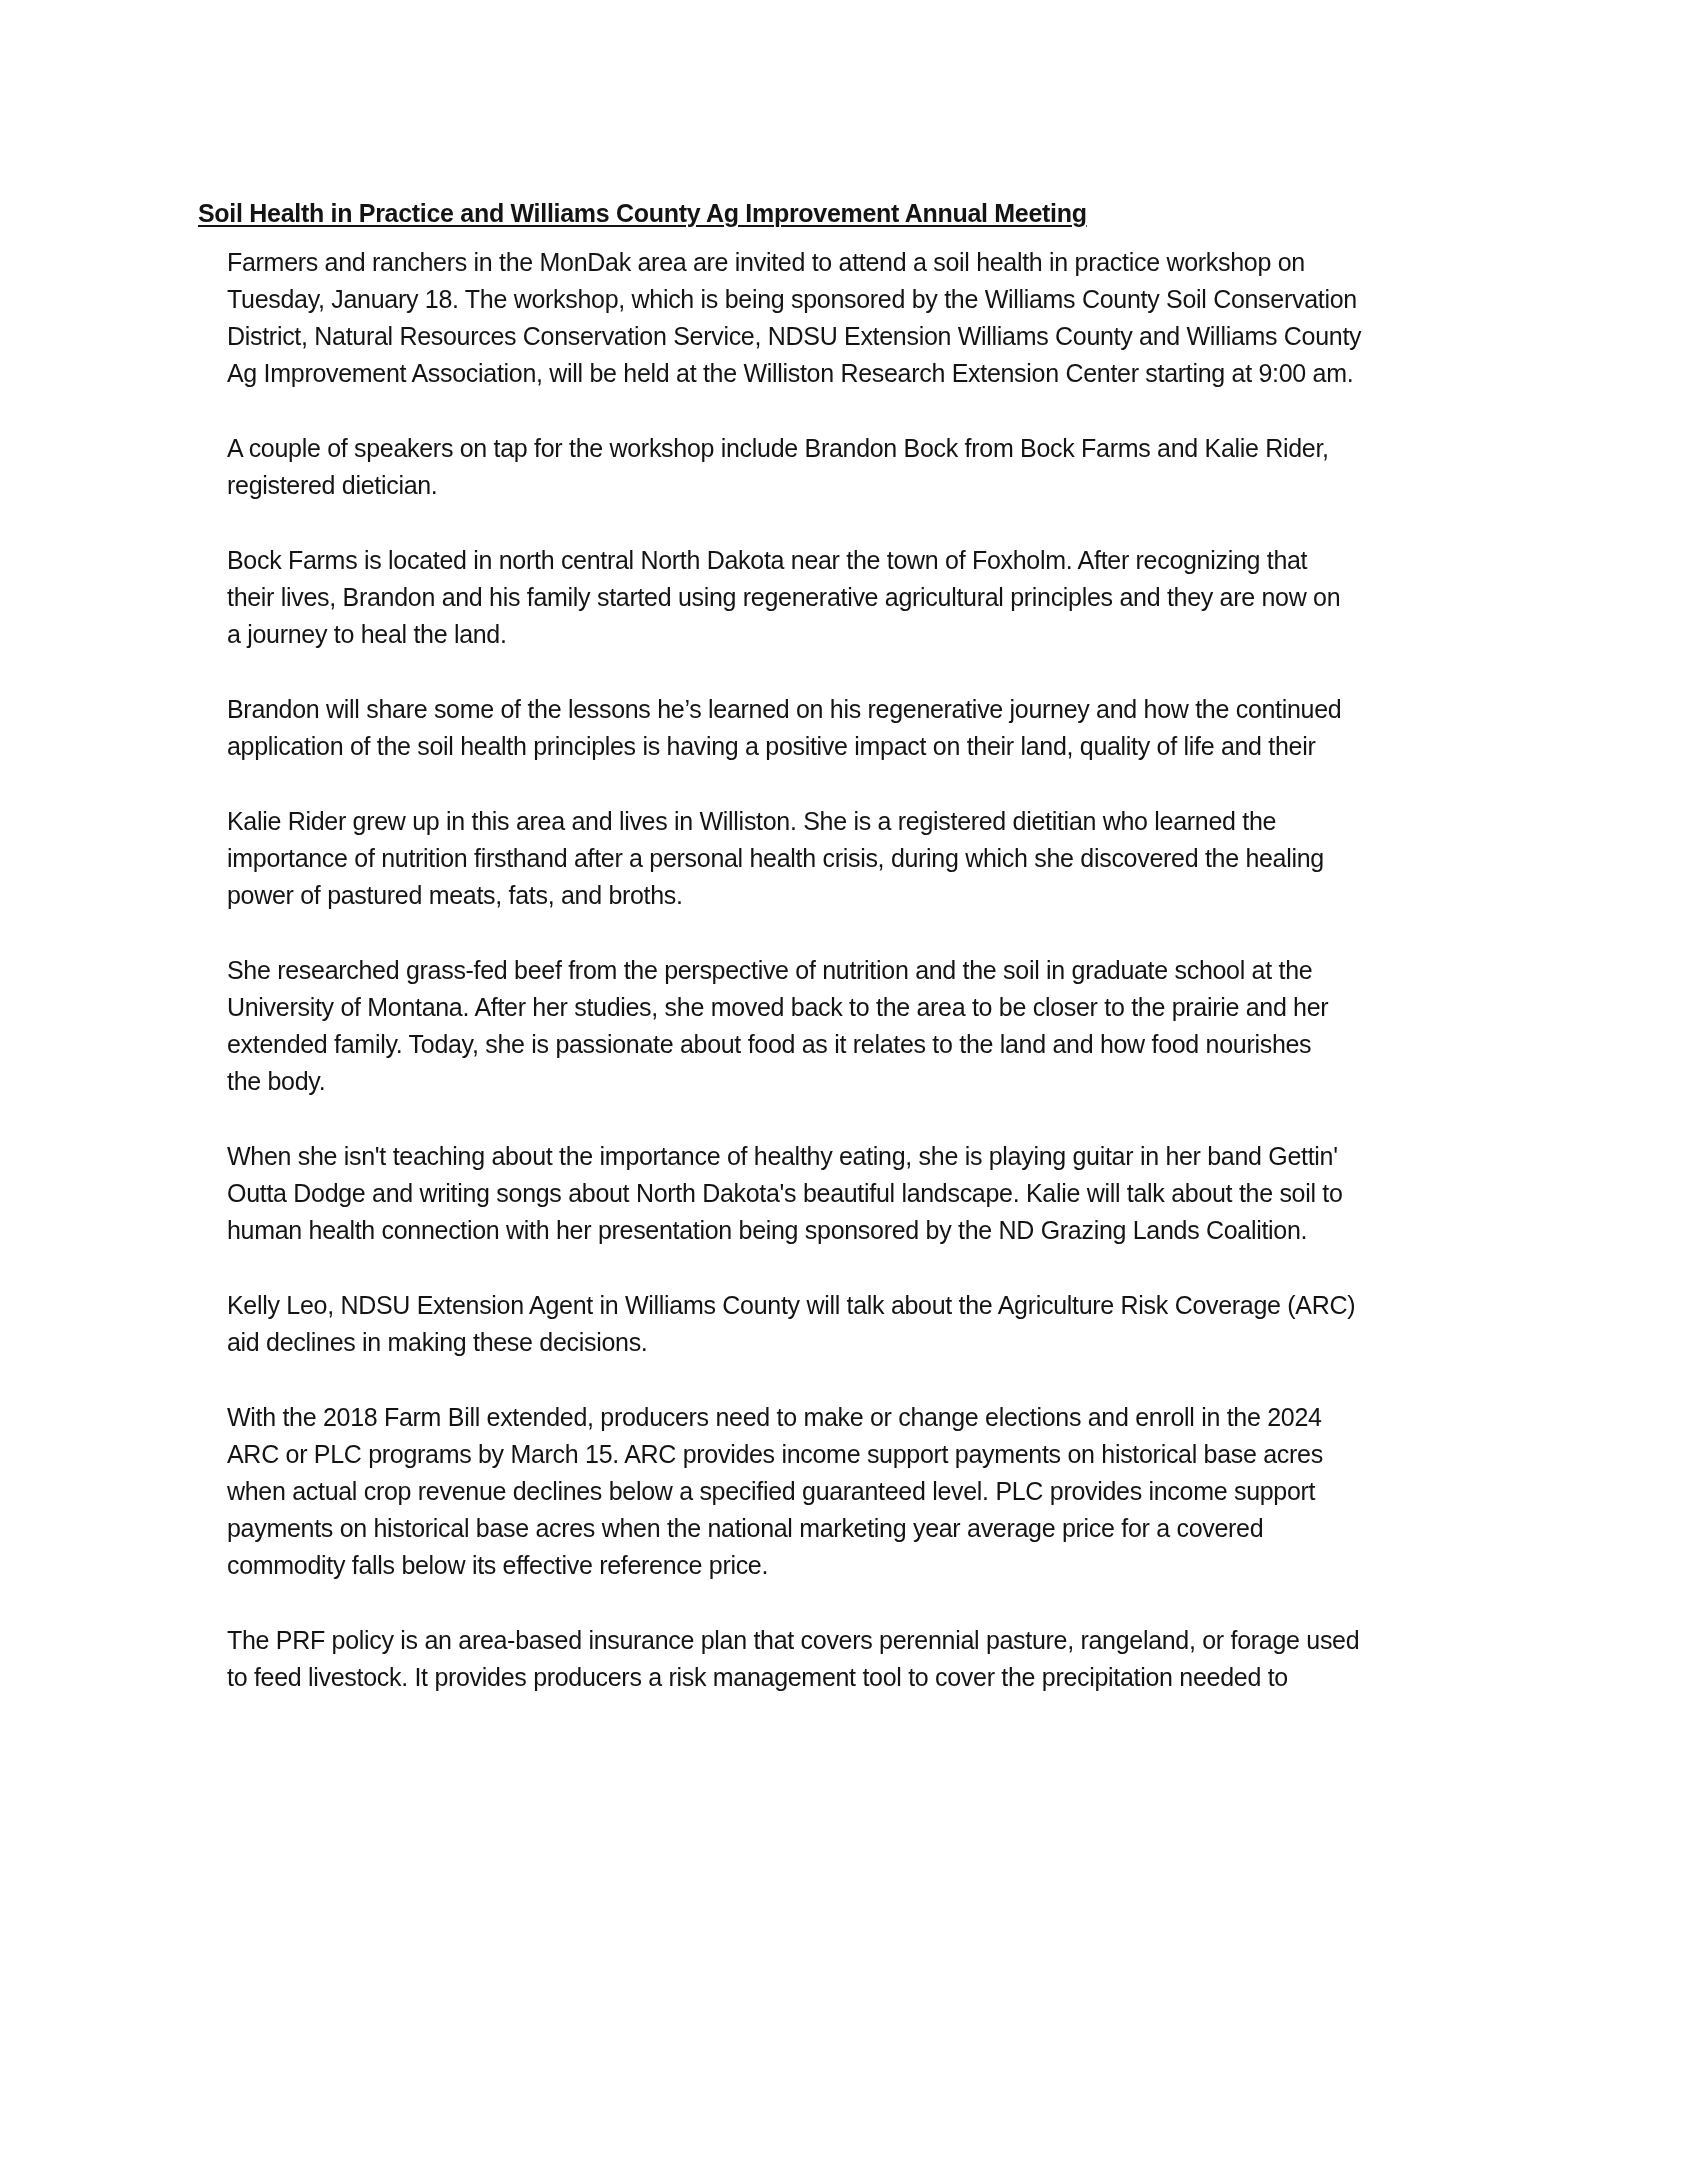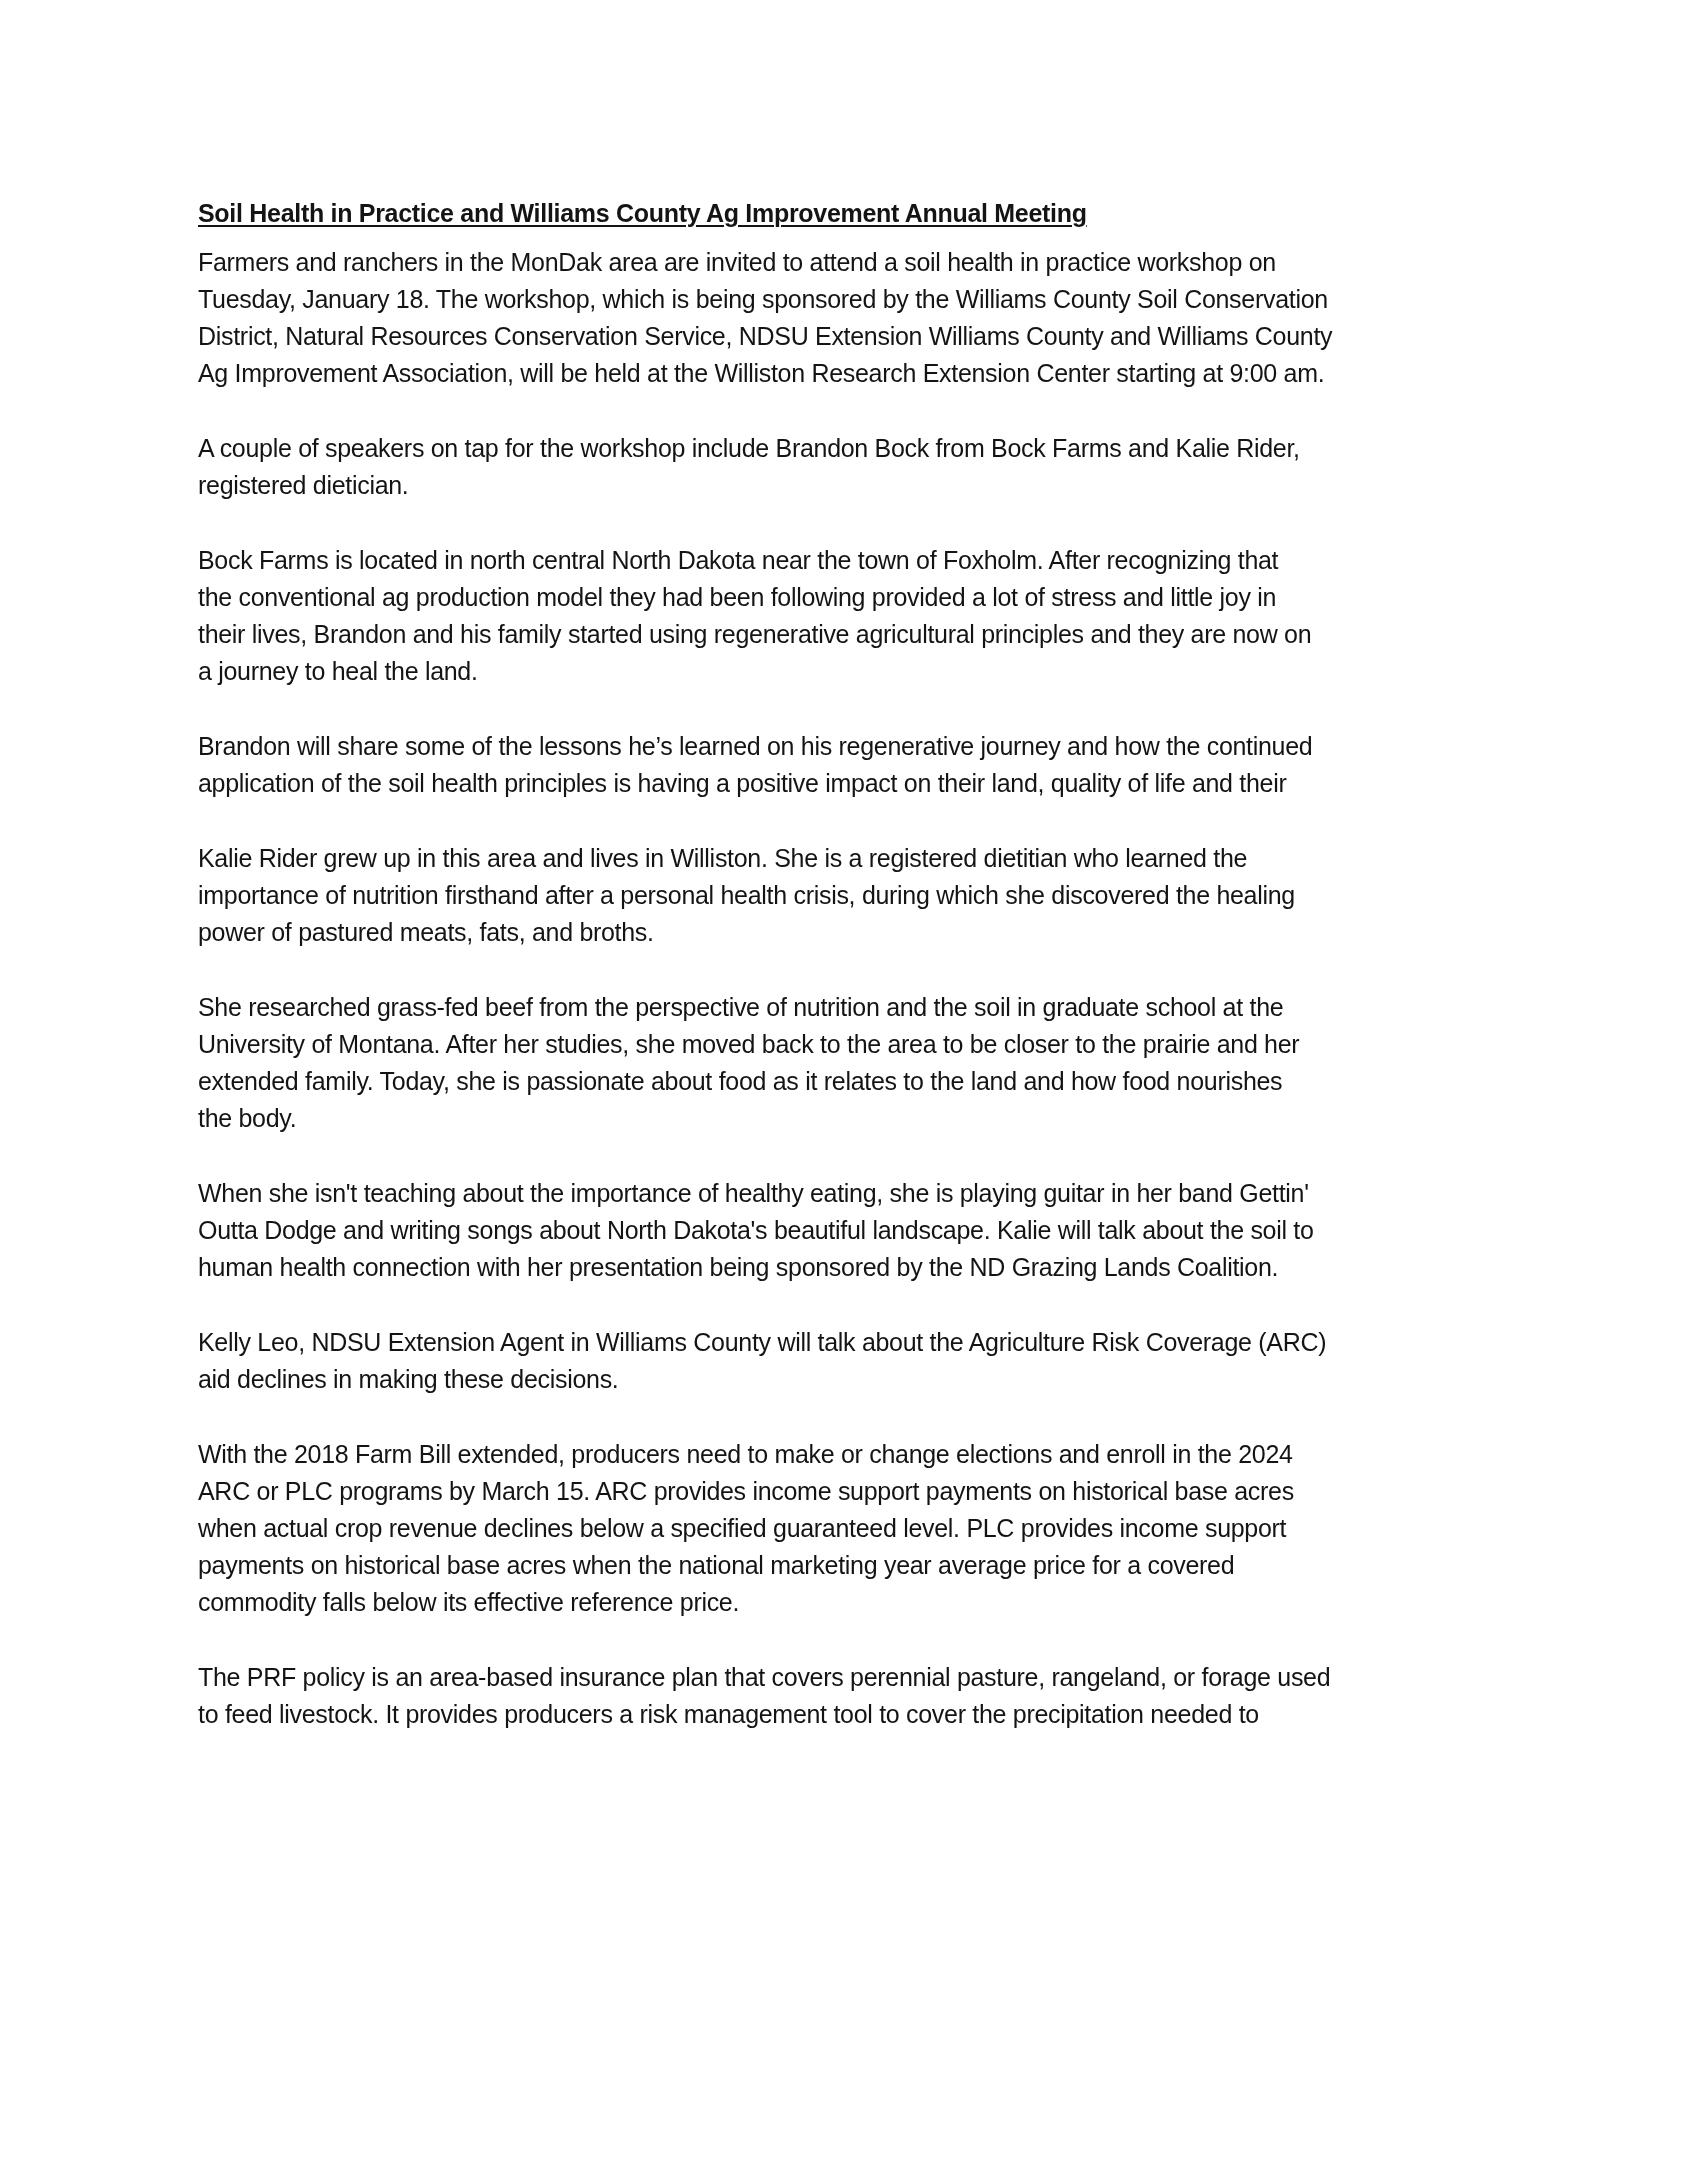--- a/index.html
+++ b/index.html
@@ -33,20 +33,21 @@
     }
     .para {
       margin: 0 0 38px 0;
       font-size: 25px;
       line-height: 37px;
       letter-spacing: -0.3px;
     }
     .para .line {
       display: block;
       white-space: nowrap;
+      margin-left: 29px;
     }
   </style>
 </head>
 <body>
 
 <div class="page">
   <h1 class="title">Soil Health in Practice and Williams County Ag Improvement Annual Meeting</h1>
 
   <p class="para">
     <span class="line">Farmers and ranchers in the MonDak area are invited to attend a soil health in practice workshop on</span>
@@ -55,21 +56,20 @@
     <span class="line">Ag Improvement Association, will be held at the Williston Research Extension Center starting at 9:00 am.</span>
   </p>
 
   <p class="para">
     <span class="line">A couple of speakers on tap for the workshop include Brandon Bock from Bock Farms and Kalie Rider,</span>
     <span class="line">registered dietician.</span>
   </p>
 
   <p class="para">
     <span class="line">Bock Farms is located in north central North Dakota near the town of Foxholm. After recognizing that</span>
-    <span class="line">the conventional ag production model they had been following provided a lot of stress and little joy in</span>
     <span class="line">their lives, Brandon and his family started using regenerative agricultural principles and they are now on</span>
     <span class="line">a journey to heal the land.</span>
   </p>
 
   <p class="para">
     <span class="line">Brandon will share some of the lessons he’s learned on his regenerative journey and how the continued</span>
     <span class="line">application of the soil health principles is having a positive impact on their land, quality of life and their</span>
   </p>
 
   <p class="para">

